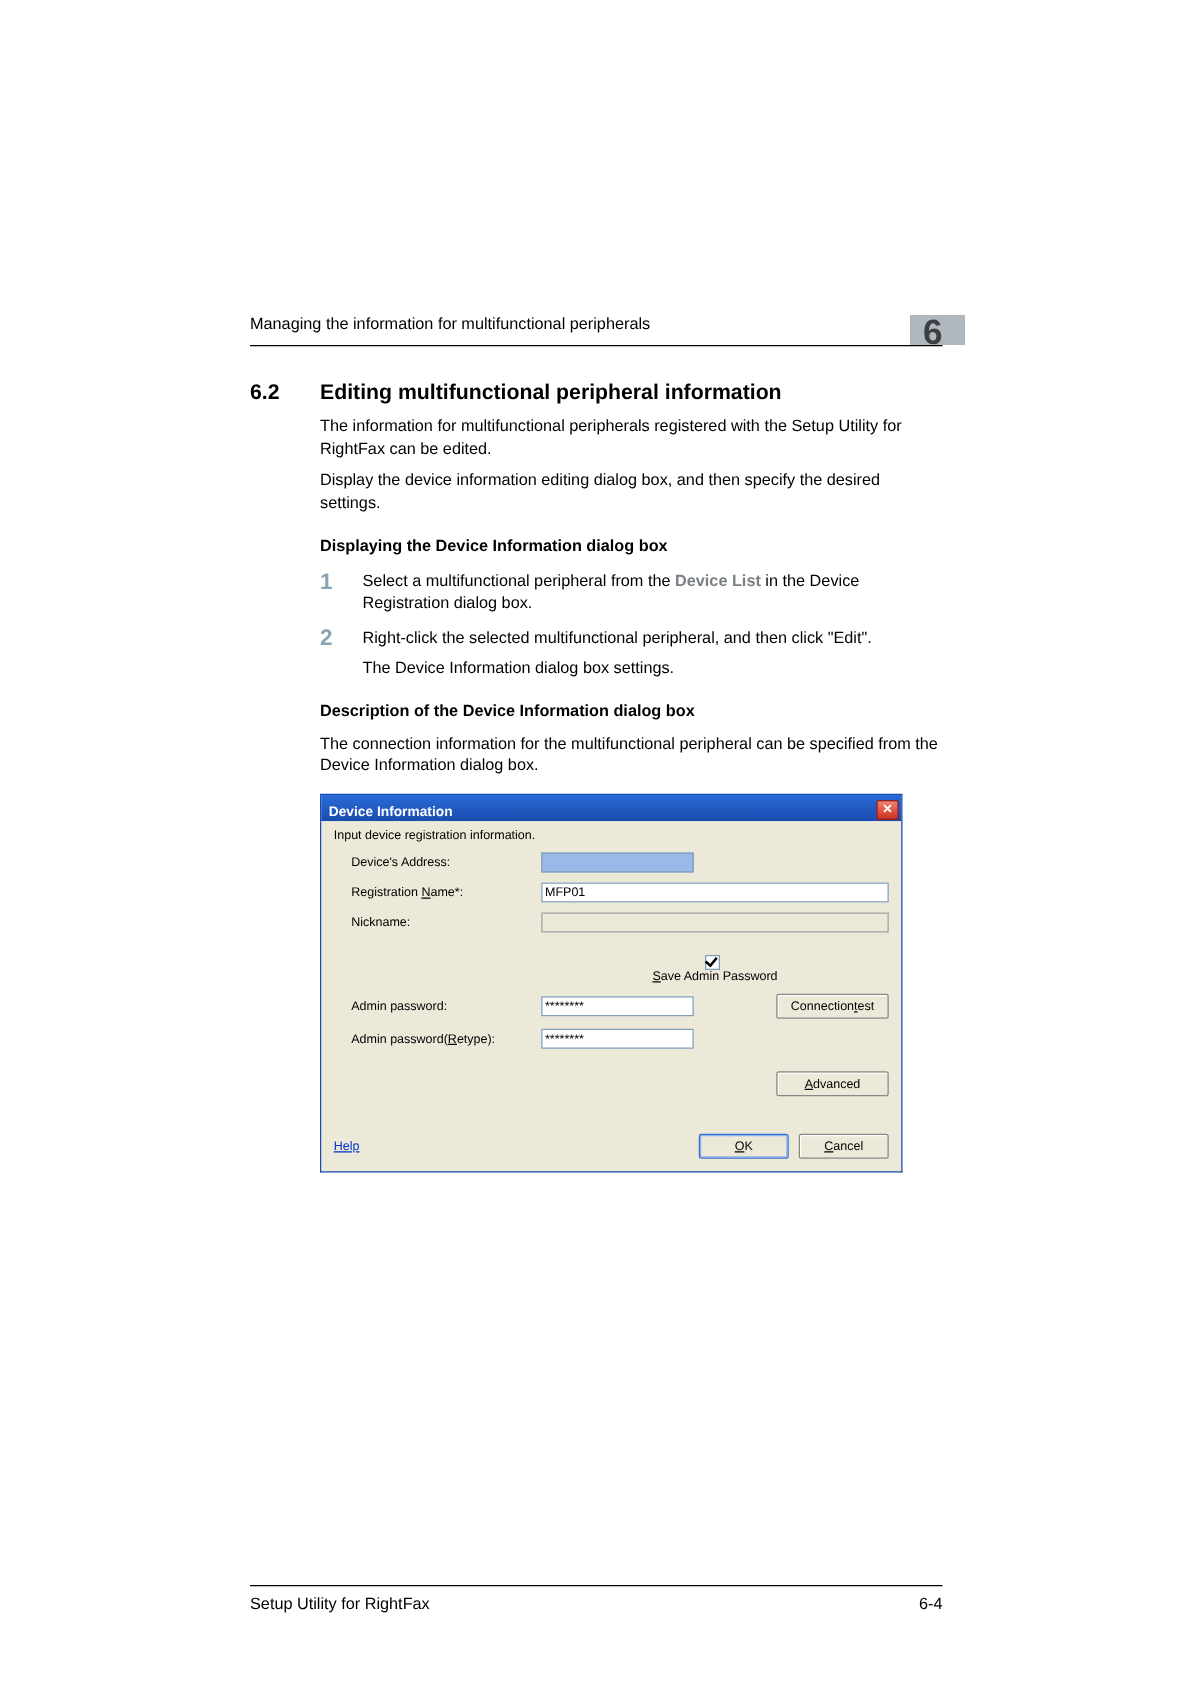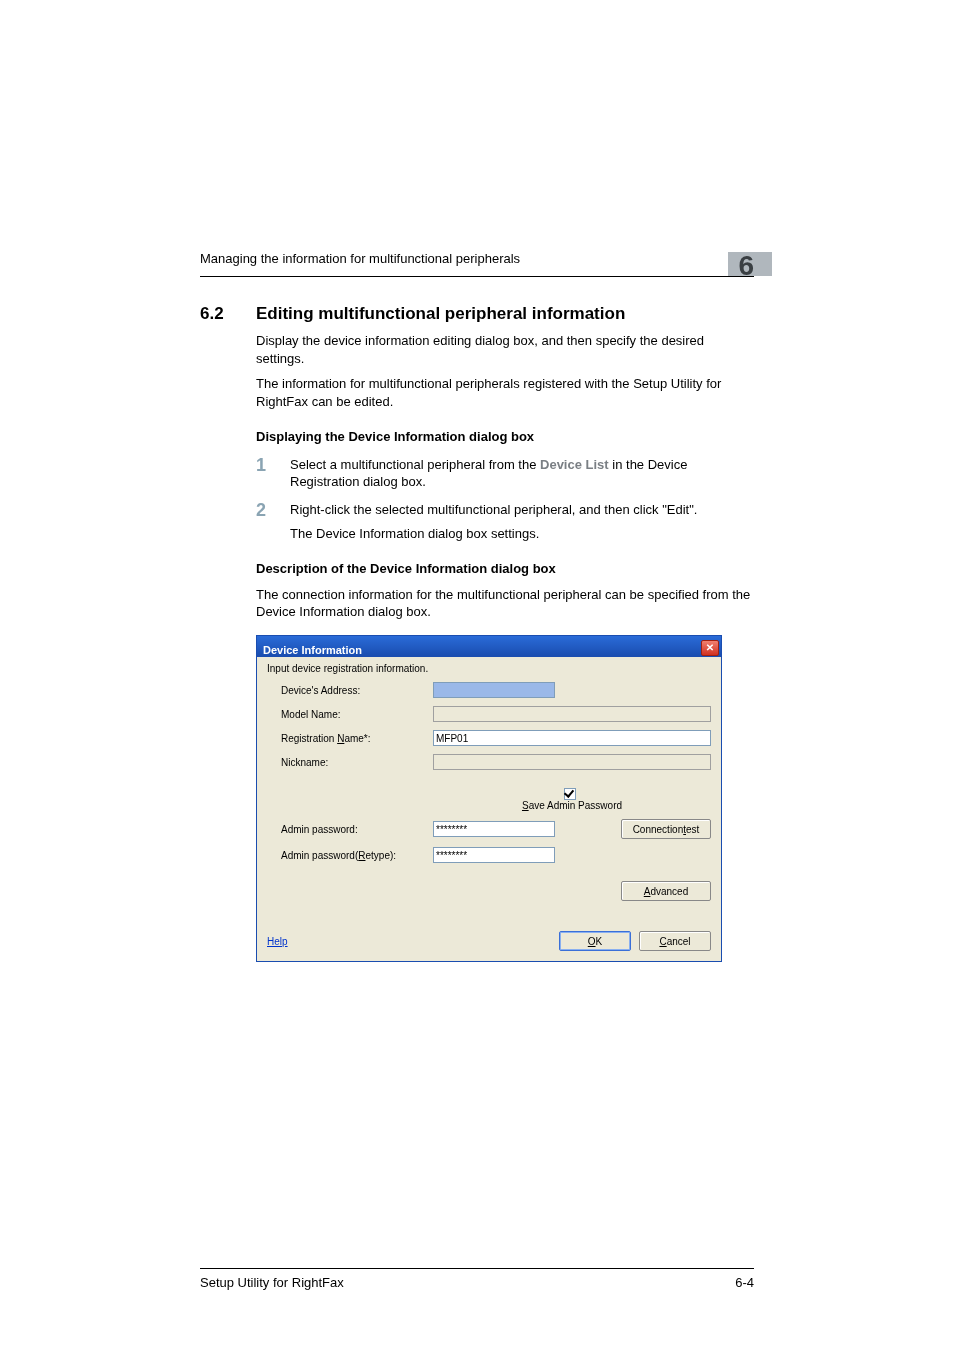--- a/index.html
+++ b/index.html
@@ -262,22 +262,22 @@
       <div class="chapter-num">6</div>
     </div>
   </div>
 
   <div class="section-row">
     <div class="section-num">6.2</div>
     <div class="section-title">Editing multifunctional peripheral information</div>
   </div>
 
   <div class="body">
+    <div class="para">The information for multifunctional peripherals registered with the Setup Utility for RightFax can be edited.</div>
     <div class="para">Display the device information editing dialog box, and then specify the desired settings.</div>
-    <div class="para">The information for multifunctional peripherals registered with the Setup Utility for RightFax can be edited.</div>
 
     <div class="subhead">Displaying the Device Information dialog box</div>
 
     <div class="step">
       <div class="step-num">1</div>
       <div class="step-text">
         <span>Select a multifunctional peripheral from the </span><span class="bold-inline">Device List</span><span> in the Device Registration dialog box.</span>
       </div>
     </div>
 
@@ -297,24 +297,20 @@
       <div class="dlg-close">✕</div>
     </div>
     <div class="dlg-body">
       <div class="dlg-instr">Input device registration information.</div>
 
       <div class="field-row">
         <div class="field-label">Device's Address:</div>
         <div class="text-input small focus"></div>
       </div>
 
-      <div class="field-row">
-        <div class="field-label">Model Name:</div>
-        <div class="text-input wide ro"></div>
-      </div>
 
       <div class="field-row">
         <div class="field-label">
           <span>Registration </span><u class="acc">N</u><span>ame*:</span>
         </div>
         <div class="text-input wide">MFP01</div>
       </div>
 
       <div class="field-row">
         <div class="field-label">Nickname:</div>

